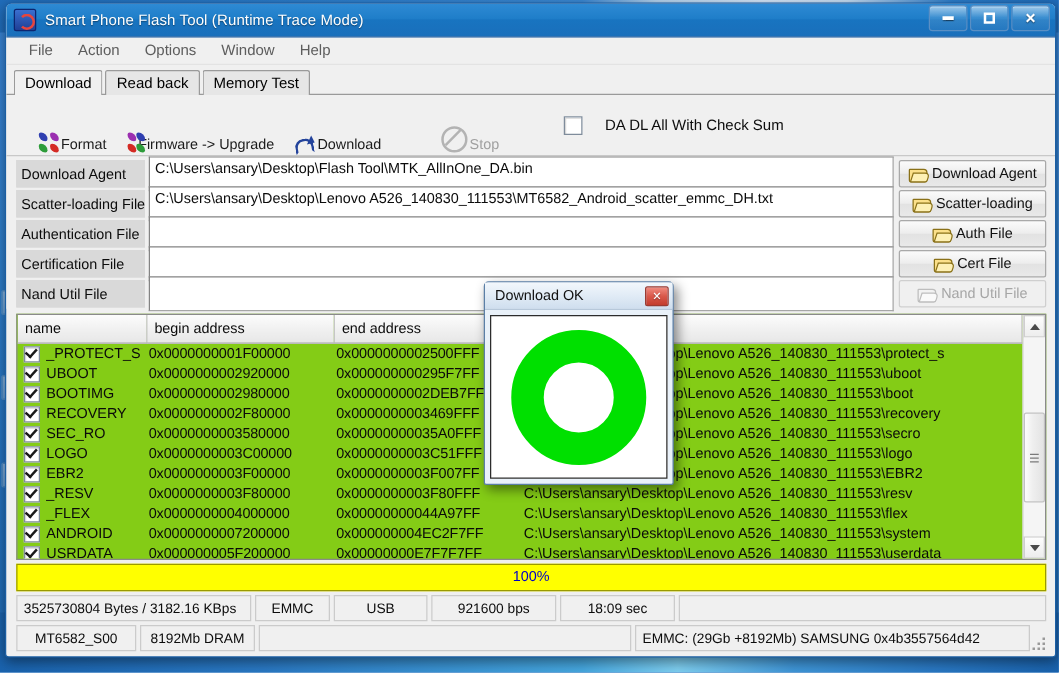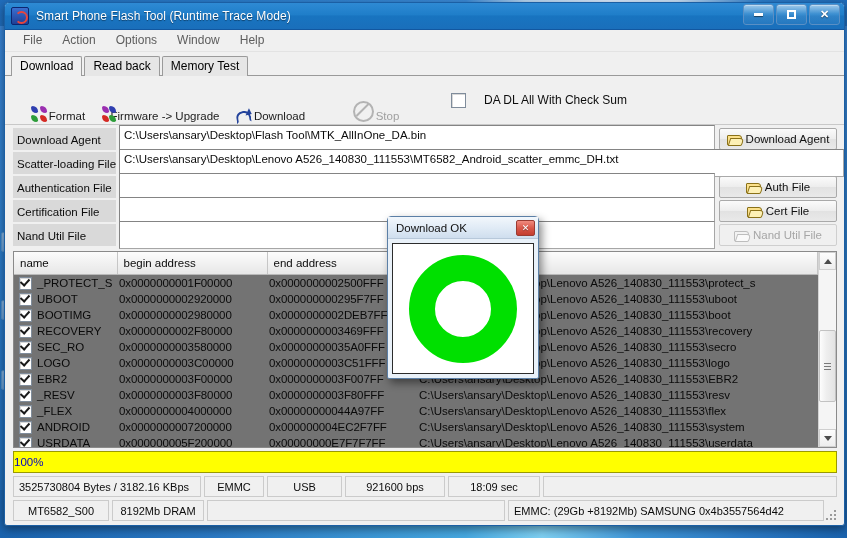--- a/index.html
+++ b/index.html
@@ -238,21 +238,21 @@
     border: 1px solid #8a7118;
     border-radius: 0 4px 2px 1px;
     transform: skewX(-18deg);
   }
   .file-btn.disabled .folder::before { background:#f2f2f2; border-color:#bdbdbd; }
   .file-btn.disabled .folder::after { background:#fafafa; border-color:#bdbdbd; }
 
   
   #table-wrap {
     flex: 1 1 auto; margin: 4px 7px 0 8px;
-    background: #737373;
+    background: #84cc16;
     border: 1px solid #8a8a8a;
     display: flex; position: relative; overflow: hidden;
   }
   #table-scroll {
     flex: 1 1 auto; overflow: hidden; position: relative;
   }
   table { border-collapse: collapse; width: 100%; table-layout: fixed; }
   thead th {
     background: linear-gradient(to bottom,#fcfcfc,#f1f1f1 50%,#e7e7e7);
     border-right: 1px solid #c6c6c6;
@@ -296,21 +296,21 @@
     display: flex; align-items: center; justify-content: center;
   }
   .sb-grip { width: 7px; height: 7px; display: flex; flex-direction: column; justify-content: space-between; }
   .sb-grip i { display: block; height: 1px; background: #7a7a7a; }
 
   
   #progress {
     flex: none; height: 20px; margin: 3px 7px 0 8px;
     background: #ffff00;
     border: 1px solid #9a9a00;
-    display: flex; align-items: center; 
+    display: flex; align-items: center; justify-content: center;
     font-size: 11.5px; color: #0000c8;
   }
 
   
   .statusbar {
     flex: none; display: flex; align-items: stretch;
     margin: 3px 7px 0 8px; height: 21px;
   }
   .statusbar.last { margin-bottom: 4px; }
   .sb-cell {
@@ -412,20 +412,24 @@
       <div class="file-input">C:\Users\ansary\Desktop\Flash Tool\MTK_AllInOne_DA.bin</div>
       <div class="file-btn">
         <span class="folder"></span>
         <span>Download Agent</span>
       </div>
     </div>
 
     <div class="file-row">
       <div class="file-lbl">Scatter-loading File</div>
       <div class="file-input">C:\Users\ansary\Desktop\Lenovo A526_140830_111553\MT6582_Android_scatter_emmc_DH.txt</div>
+      <div class="file-btn">
+        <span class="folder"></span>
+        <span>Scatter-loading</span>
+      </div>
     </div>
 
     <div class="file-row">
       <div class="file-lbl">Authentication File</div>
       <div class="file-input"></div>
       <div class="file-btn">
         <span class="folder"></span>
         <span>Auth File</span>
       </div>
     </div>
@@ -632,21 +636,21 @@
       <i style="right:1px;bottom:1px"></i>
         <i style="right:5px;bottom:1px"></i>
         <i style="right:9px;bottom:1px"></i>
       <i style="right:1px;bottom:5px"></i>
         <i style="right:5px;bottom:5px"></i>
       <i style="right:1px;bottom:9px"></i>
     </div>
   </div>
 </div>
 
-<div id="dialog" style="position:absolute; left:387px; top:216px; width:150px; height:161px;
+<div id="dialog" style="position:absolute; left:387px; top:225px; width:150px; height:161px;
             background:#e9f1f9; border:1px solid #5b7fa6; border-radius:4px 4px 2px 2px;
             box-shadow: 3px 4px 9px rgba(0,0,0,.45); display:flex; flex-direction:column;">
   <div style="height:21px; flex:none; display:flex; align-items:center; padding:0 3px 0 8px;
               background:linear-gradient(to bottom,#f2f7fc,#dfeaf5 55%,#cfdeee);
               border-bottom:1px solid #b7c8da;">
     <span style="font-size:11.5px; color:#111; flex:1 1 auto;">Download OK</span>
     <span style="width:17px;height:14px;border:1px solid #9a3b32;border-radius:2px;
                  background:linear-gradient(to bottom,#f08b7f,#d9584a 50%,#c33d2e);
                  color:#fff;font-size:9px;display:flex;align-items:center;justify-content:center;
                  text-shadow:0 1px 1px rgba(0,0,0,.4);">✕</span>

